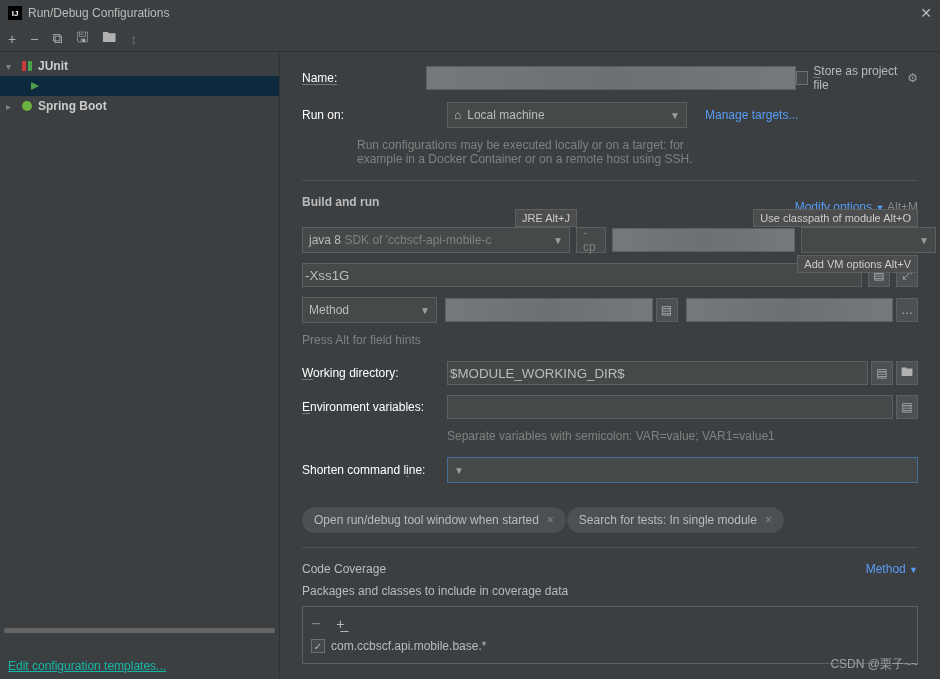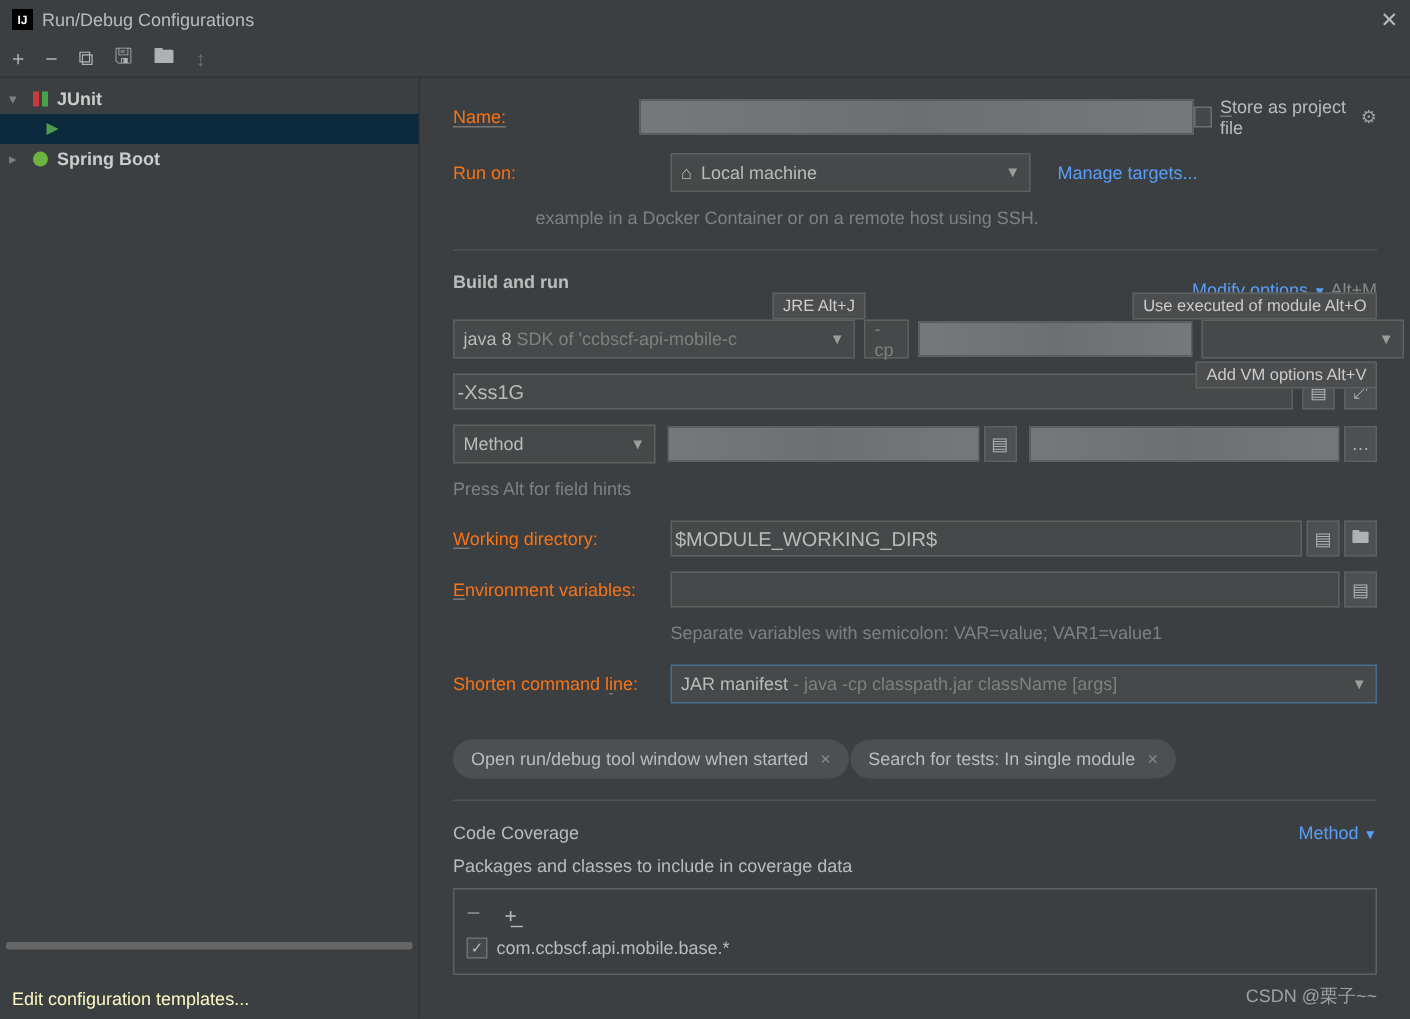--- a/index.html
+++ b/index.html
@@ -12,24 +12,24 @@
 .toolbar span { color: #afb1b3; cursor: pointer; font-size: 14px; }
 .main { display: flex; height: calc(100% - 52px); }
 .sidebar { width: 280px; background: #3c3f41; border-right: 1px solid #323232; display: flex; flex-direction: column; }
 .tree { flex: 1; padding-top: 4px; }
 .tree-item { display: flex; align-items: center; height: 20px; padding-left: 6px; gap: 4px; }
 .tree-item.selected { background: #0d293e; }
 .tree-arrow { color: #808080; font-size: 10px; width: 10px; }
 .tree-icon { width: 14px; height: 14px; display: inline-flex; align-items: center; justify-content: center; }
 .tree-label { font-weight: bold; color: #cccccc; }
 .sb-scroll { height: 5px; background: #666; margin: 0 4px 20px 4px; border-radius: 2px; }
-.edit-templates { color: #fef9c3; padding: 6px 8px; cursor: pointer; }
+.edit-templates { color: #14b8a6; padding: 6px 8px; cursor: pointer; text-decoration: underline; }
 .content { flex: 1; padding: 12px 22px 12px 22px; overflow-y: auto; position: relative; }
 .row { display: flex; align-items: center; margin-bottom: 10px; }
-.row-label { width: 145px; color: #f97316; }
+.row-label { width: 145px; color: #ffffff; }
 .under { text-decoration: underline; text-decoration-color: #777; text-underline-offset: 2px; }
 .txt-input { background: #45494a; border: 1px solid #5e6060; height: 24px; color: #bbbbbb; padding: 0 2px; flex: 1; }
 .txt-input.blur { background: linear-gradient(90deg,#76797b,#6c7072,#76797b); }
 .chk { width: 14px; height: 14px; border: 1px solid #6e6e6e; background: #43494a; display: inline-block; margin-right: 5px; }
 .link { color: #589df6; cursor: pointer; }
 .select { background: #45494a; border: 1px solid #5e6060; height: 26px; color: #bbbbbb; padding: 0 6px; display: flex; align-items: center; justify-content: space-between; gap: 12px; }
 .select .arr { color: #9c9c9c; font-size: 10px; }
 .hint { color: #808080; font-size: 12px; margin-top: 6px; }
 .section-hr { border: none; border-top: 1px solid #515151; margin: 14px 0; }
 .section-title { color: #bbbbbb; font-weight: bold; margin-bottom: 10px; }
@@ -114,32 +114,33 @@
 
     <div class="row">
       <span class="row-label">Run on:</span>
       <div class="select" style="width:240px">
         <span><span style="margin-right:6px">⌂</span><span>Local machine</span></span>
         <span class="arr">▼</span>
       </div>
       <span class="link" style="margin-left:18px">Manage targets...</span>
     </div>
     <div class="hint" style="margin-left:55px">
+      <div>Run configurations may be executed locally or on a target: for</div>
       <div>example in a Docker Container or on a remote host using SSH.</div>
     </div>
 
     <hr class="section-hr">
     <div style="display:flex;justify-content:space-between;align-items:center;margin-bottom:8px;position:relative">
       <span class="section-title">Build and run</span>
       <span><span class="link">Modify options</span> <span class="arr" style="color:#589df6;font-size:9px">▼</span> <span style="color:#888">Alt+M</span></span>
     </div>
 
     <div style="position:relative">
       <div class="overlay-hint" style="top:-18px;left:213px">JRE Alt+J</div>
-      <div class="overlay-hint" style="top:-18px;right:0">Use executed of module Alt+O</div>
+      <div class="overlay-hint" style="top:-18px;right:0">Use classpath of module Alt+O</div>
       <div class="row" style="gap:6px">
         <div class="select" style="flex:0 0 268px">
           <span><span>java 8</span> <span style="color:#808080">SDK of 'ccbscf-api-mobile-c</span></span>
           <span class="arr">▼</span>
         </div>
         <div class="select" style="flex:0 0 30px;justify-content:center;color:#808080">-cp</div>
         <input class="txt-input blur" style="flex: 1 1 0%;">
         <div class="select" style="flex:0 0 135px">
               <span></span>
               <span class="arr">▼</span>
@@ -180,21 +181,20 @@
     <div class="row">
       <span class="row-label"><span class="under">E</span>nvironment variables:</span>
       <input class="txt-input" style="flex: 1 1 0%;">
       <div class="field-icon">▤</div>
     </div>
     <div class="hint" style="margin-left:145px">Separate variables with semicolon: VAR=value; VAR1=value1</div>
 
     <div class="row" style="margin-top:14px">
       <span class="row-label">Shorten command l<span class="under">i</span>ne:</span>
       <div class="select" style="flex:1;border:1px solid #466d94">
-        <span><span>JAR manifest</span><span style="color:#808080"> - java -cp classpath.jar className [args]</span></span>
         <span class="arr">▼</span>
       </div>
     </div>
 
     <div style="margin-top:24px;display:flex;gap:1px">
       <div class="chip">
             <span>Open run/debug tool window when started</span>
             <span class="x">×</span>
           </div>
       <div class="chip">

